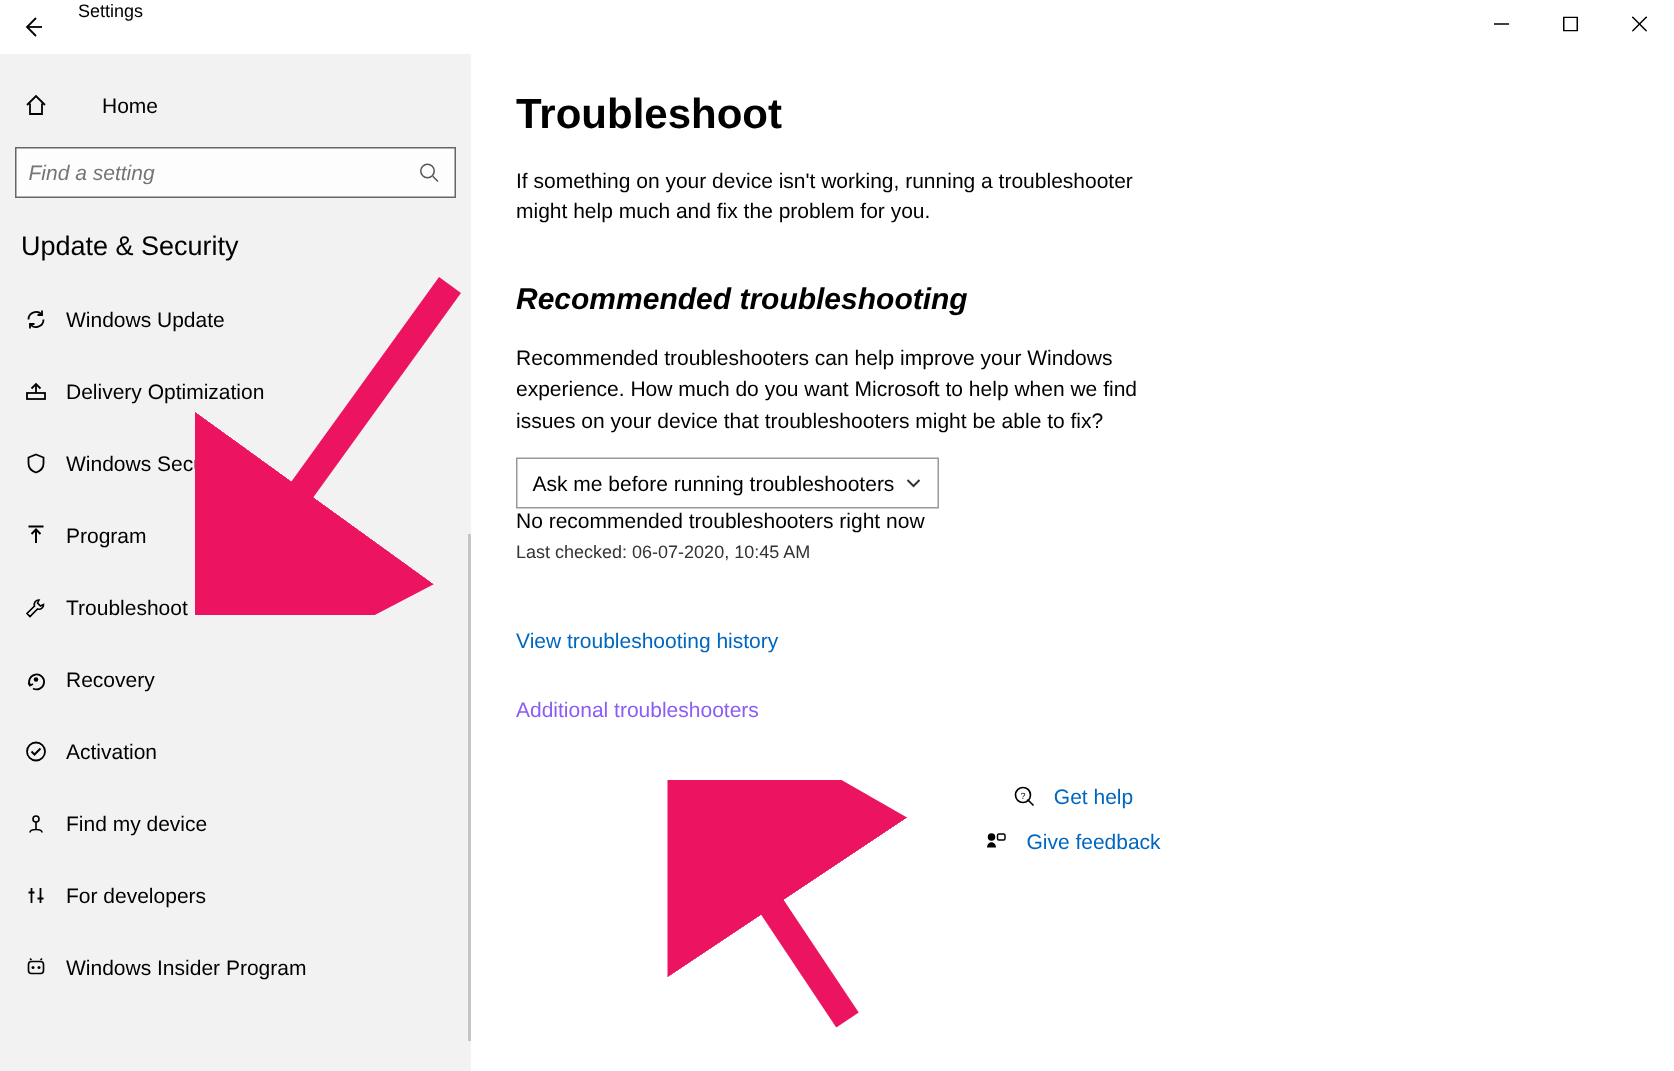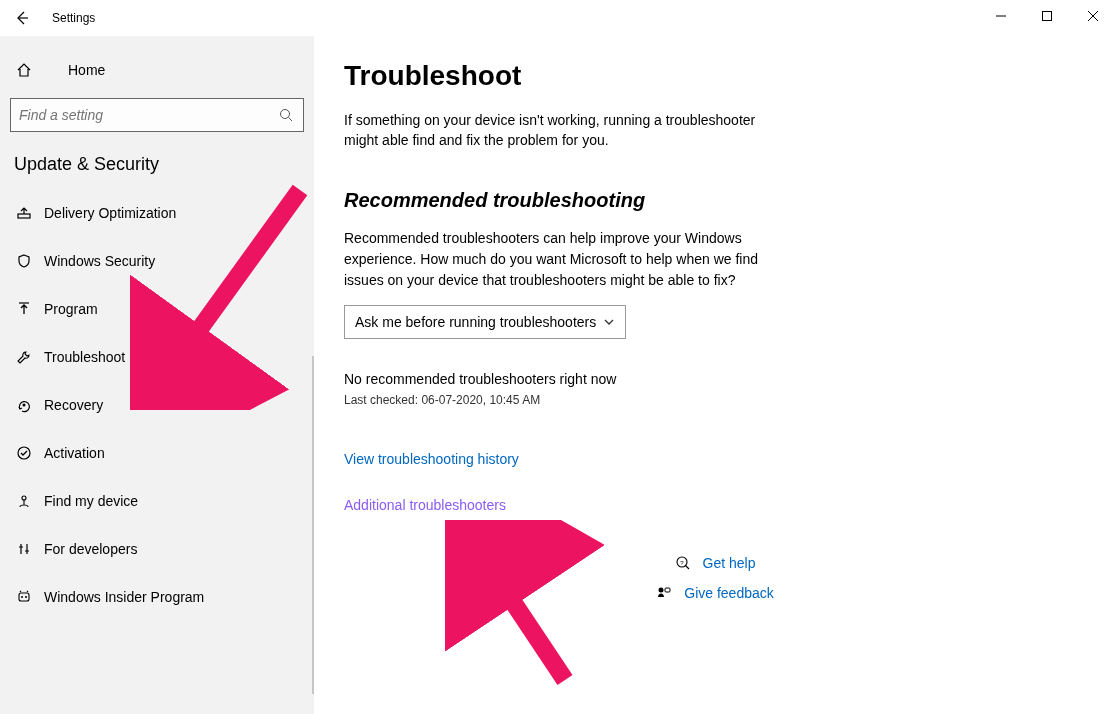--- a/index.html
+++ b/index.html
@@ -15,21 +15,21 @@
   }
   .window {
     display: flex;
     flex-direction: column;
     width: 100%;
     height: 100%;
   }
   .titlebar {
     height: 36px;
     display: flex;
-    align-items: center;
+    align-items: flex-start;
     background: #fff;
     position: relative;
   }
   .titlebar .back {
     width: 44px;
     height: 36px;
     display: flex;
     align-items: center;
     justify-content: center;
     cursor: pointer;
@@ -156,21 +156,20 @@
   }
   .dropdown {
     display: inline-flex;
     align-items: center;
     border: 1px solid #999;
     height: 34px;
     padding: 0 10px;
     min-width: 282px;
     justify-content: space-between;
     cursor: pointer;
-    margin-bottom: 32px;
     font-size: 14px;
   }
   .status-line {
     font-size: 14px;
     margin-bottom: 6px;
   }
   .meta-line {
     font-size: 12px;
     color: #333;
     margin-bottom: 44px;
@@ -260,20 +259,29 @@
         <span class="sicon">
           <svg width="14" height="14" viewBox="0 0 14 14">
               <circle cx="6" cy="6" r="4.5" stroke="#555" fill="none" stroke-width="1"></circle>
               <line x1="9.5" y1="9.5" x2="13" y2="13" stroke="#555" stroke-width="1"></line>
             </svg>
         </span>
       </div>
 
       <div class="section-title">Update &amp; Security</div>
 
+      <div class="nav-item">
+        <span class="icon-slot">
+          <svg width="16" height="16" viewBox="0 0 16 16">
+              <path d="M3 8a5 5 0 0 1 9-3M13 8a5 5 0 0 1-9 3" stroke="#000" fill="none" stroke-width="1.2"></path>
+              <path d="M12 2v3h-3M4 14v-3h3" stroke="#000" fill="none" stroke-width="1.2"></path>
+            </svg>
+        </span>
+        <span class="label">Windows Update</span>
+      </div>
 
       <div class="nav-item">
         <span class="icon-slot">
           <svg width="16" height="16" viewBox="0 0 16 16">
               <rect x="2" y="9" width="12" height="4" stroke="#000" fill="none" stroke-width="1.2"></rect>
               <path d="M8 9V3M5 6l3-3 3 3" stroke="#000" fill="none" stroke-width="1.2"></path>
             </svg>
         </span>
         <span class="label">Delivery Optimization</span>
       </div>
@@ -354,21 +362,21 @@
               <circle cx="10" cy="8" r="1" fill="#000"></circle>
               <path d="M5 3l-1-1M11 3l1-1" stroke="#000" stroke-width="1.1"></path>
             </svg>
         </span>
         <span class="label">Windows Insider Program</span>
       </div>
     </div>
 
     <div class="main">
       <h1 class="page-title">Troubleshoot</h1>
-      <p class="intro">If something on your device isn't working, running a troubleshooter might able find and fix the problem for you.</p>
+      <p class="intro">If something on your device isn't working, running a troubleshooter might help much and fix the problem for you.</p>
 
       <h2 class="subhead">Recommended troubleshooting</h2>
       <p class="para">Recommended troubleshooters can help improve your Windows experience. How much do you want Microsoft to help when we find issues on your device that troubleshooters might be able to fix?</p>
 
       <div class="dropdown">
         <span>Ask me before running troubleshooters</span>
         <svg width="12" height="12" viewBox="0 0 12 12">
             <path d="M2 4l4 4 4-4" stroke="#333" fill="none" stroke-width="1.3"></path>
           </svg>
       </div>

